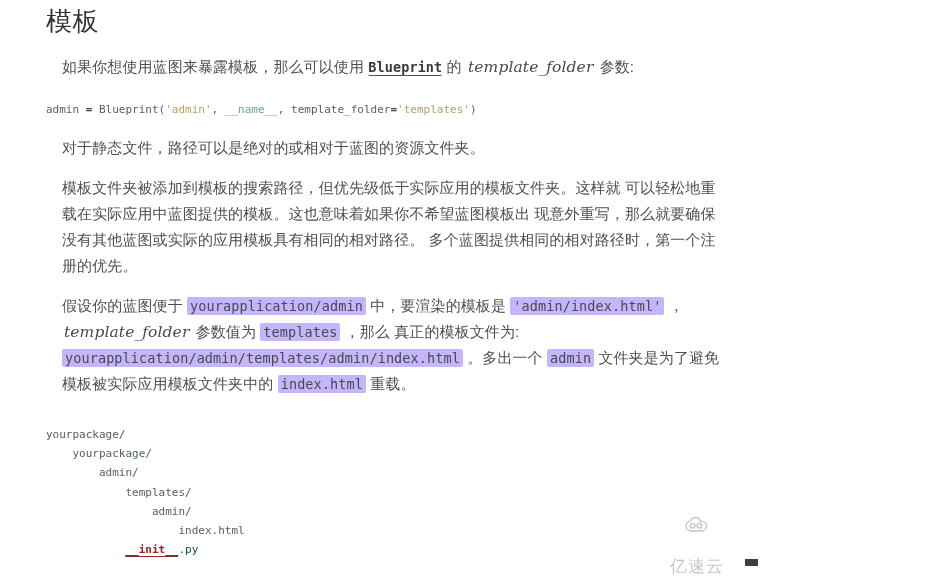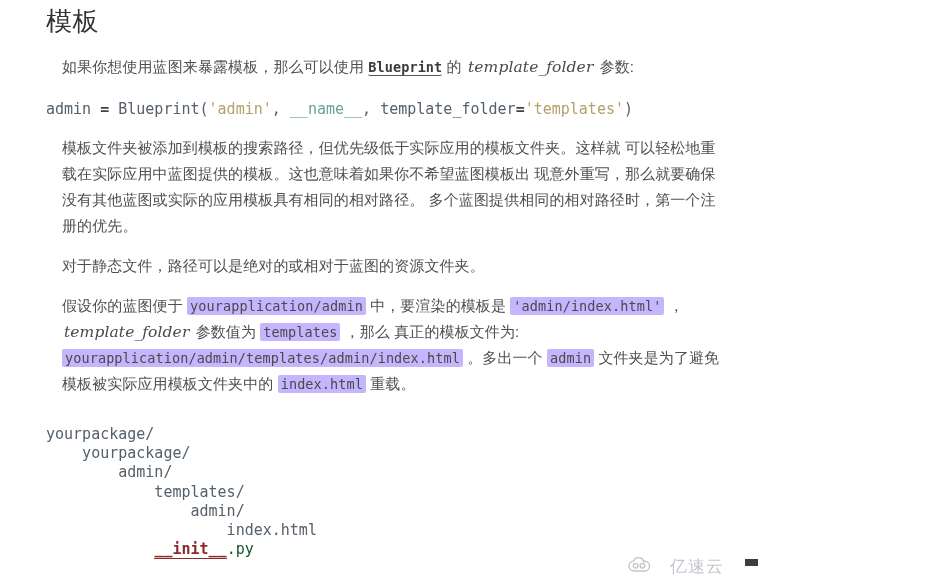--- a/index.html
+++ b/index.html
@@ -57,21 +57,21 @@
   em.ital {
     font-family: "DejaVu Serif", "Liberation Serif", serif;
     font-style: italic;
     font-size: 15.5px;
     color: #4a4a4a;
     padding: 0 2px;
   }
 
   pre.codeblock {
     font-family: "DejaVu Sans Mono", "Liberation Mono", monospace;
-    font-size: 15px;
+    font-size: 11px;
     line-height: 19px;
     color: #55606a;
     background: #ffffff;
     margin: 18px 0 0 0;
     padding: 2px 0 2px 0;
     white-space: pre;
     overflow: visible;
   }
   pre.codeblock.tree { margin-top: 26px; line-height: 19.2px; }
   .tok-str { color: #b5a06a; }
@@ -87,20 +87,21 @@
 
   .watermark {
     position: absolute;
     right: 34px;
     bottom: 8px;
     display: flex;
     align-items: center;
     gap: 18px;
     opacity: 0.55;
     user-select: none;
+    flex-direction: column;
   }
   .watermark .wm-text {
     font-size: 17px;
     color: #8f96a3;
     font-family: "DejaVu Sans", sans-serif;
     letter-spacing: 1px;
   }
   .corner-mark {
     position: absolute;
     right: 0px;
@@ -122,23 +123,23 @@
 <body>
 
 <div class="page">
 
   <h1 class="doc-title">模板</h1>
 
   <p class="para"><span>如果你想使用蓝图来暴露模板，那么可以使用 </span><code class="mono ul">Blueprint</code><span> 的 </span><em class="ital">template_folder</em><span> 参数:</span></p>
 
   <pre class="codeblock"><span class="tok-plain">admin </span><span class="tok-op">=</span><span class="tok-plain"> Blueprint(</span><span class="tok-str">'admin'</span><span class="tok-plain">, </span><span class="tok-dunder">__name__</span><span class="tok-plain">, template_folder</span><span class="tok-op">=</span><span class="tok-str">'templates'</span><span class="tok-plain">)</span></pre>
 
+  <p class="para">对于静态文件，路径可以是绝对的或相对于蓝图的资源文件夹。</p>
+
   <p class="para">模板文件夹被添加到模板的搜索路径，但优先级低于实际应用的模板文件夹。这样就 可以轻松地重载在实际应用中蓝图提供的模板。这也意味着如果你不希望蓝图模板出 现意外重写，那么就要确保没有其他蓝图或实际的应用模板具有相同的相对路径。 多个蓝图提供相同的相对路径时，第一个注册的优先。</p>
-
-  <p class="para">对于静态文件，路径可以是绝对的或相对于蓝图的资源文件夹。</p>
 
   <p class="para"><span>假设你的蓝图便于 </span><code class="mono">yourapplication/admin</code><span> 中，要渲染的模板是 </span><code class="mono">'admin/index.html'</code><span> ， </span><em class="ital">template_folder</em><span> 参数值为 </span><code class="mono">templates</code><span> ，那么 真正的模板文件为: </span><code class="mono">yourapplication/admin/templates/admin/index.html</code><span> 。多出一个 </span><code class="mono">admin</code><span> 文件夹是为了避免模板被实际应用模板文件夹中的 </span><code class="mono">index.html</code><span> 重载。</span></p>
 
 
   <pre class="codeblock tree"><span>yourpackage/</span>
 <span>    yourpackage/</span>
 <span>        admin/</span>
 <span>            templates/</span>
 <span>                admin/</span>
 <span>                    index.html</span>

